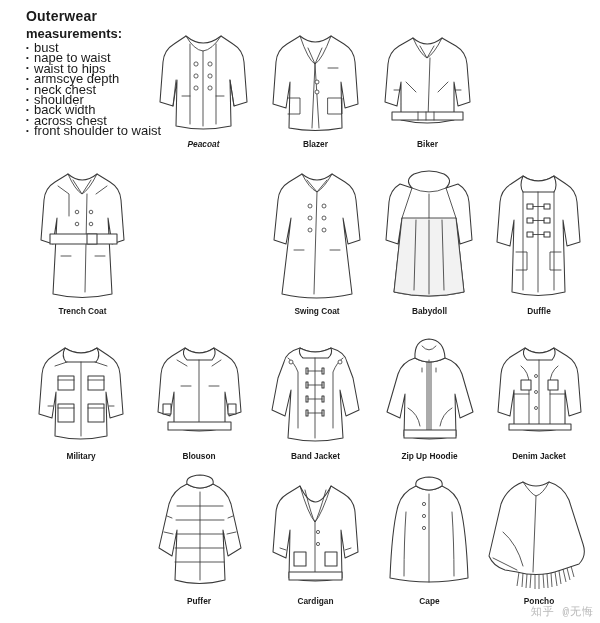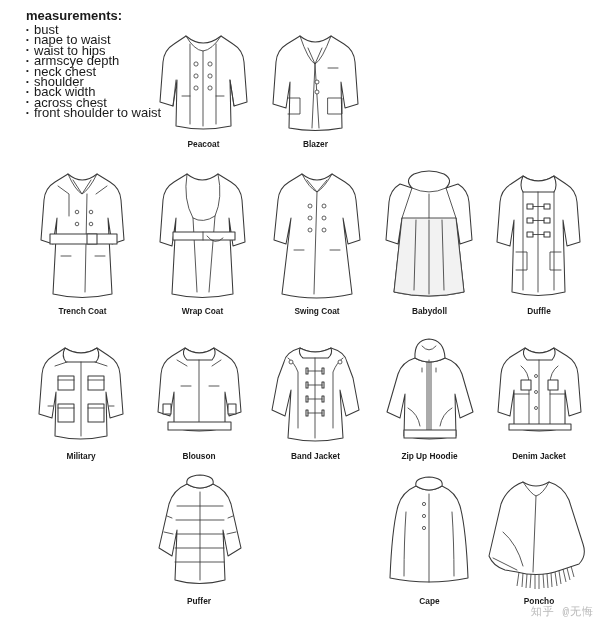--- a/index.html
+++ b/index.html
@@ -111,35 +111,36 @@
     letter-spacing: 1px;
     font-family: Liberation Mono, monospace;
   }
 </style>
 </head>
 <body>
 
 <div id="page">
 
   <div id="title-block">
+    <div class="main-title">Outerwear</div>
     <div class="sub-title">measurements:</div>
     <ul>
       <li>bust</li>
       <li>nape to waist</li>
       <li>waist to hips</li>
       <li>armscye depth</li>
       <li>neck chest</li>
       <li>shoulder</li>
       <li>back width</li>
       <li>across chest</li>
       <li>front shoulder to waist</li>
     </ul>
   </div>
 
-  <div class="garment" style="left:146px; top:20px; width:115px;">
+  <div class="garment" style="left:146px; top:20px; width:115px;font-style:italic;">
     <div class="art">
       <svg width="115" height="118" viewBox="0 0 115 118">
         <path class="ln" d="M40 16 L28 24 Q18 30 17 42 L14 82 L27 86 L31 60 L30 106 Q57 112 85 106 L84 60 L88 86 L101 82 L98 42 Q97 30 87 24 L75 16 Q57 30 40 16 Z"></path>
         <path class="ln2" d="M40 16 Q48 30 57 31 Q66 30 75 16"></path>
         <path class="ln2" d="M57 31 L57 106"></path>
         <path class="ln2" d="M44 24 L44 104"></path>
         <path class="ln2" d="M70 24 L70 104"></path>
         <path class="ln2" d="M27 86 L30 60"></path>
         <path class="ln2" d="M88 86 L84 60"></path>
         <circle class="dot" cx="50" cy="44" r="2.1"></circle>
@@ -166,20 +167,37 @@
         <circle class="dot" cx="59" cy="62" r="2"></circle>
         <circle class="dot" cx="59" cy="72" r="2"></circle>
         <path class="ln2" d="M70 78 L84 78 L84 94 L70 94 Z"></path>
         <path class="ln2" d="M30 78 L42 78 L42 94 L30 94"></path>
         <path class="ln2" d="M70 48 L80 48"></path>
       </svg>
     </div>
     <div class="caption">Blazer</div>
   </div>
 
+  <div class="garment" style="left:370px; top:20px; width:115px;">
+    <div class="art">
+      <svg width="115" height="118" viewBox="0 0 115 118">
+        <path class="ln" d="M43 18 L29 26 Q19 32 18 44 L15 82 L27 86 L31 62 L31 100 Q57 106 84 100 L84 62 L88 86 L100 82 L97 44 Q96 32 86 26 L72 18 Q57 30 43 18 Z"></path>
+        <path class="ln2" d="M43 18 Q50 34 57 38 Q64 34 72 18"></path>
+        <path class="ln2" d="M50 26 L57 38 L64 26"></path>
+        <path class="ln2" d="M60 38 L58 98"></path>
+        <path class="ln" d="M22 92 L93 92 L93 100 L22 100 Z"></path>
+        <path class="ln2" d="M48 92 L48 100 M56 92 L56 100 M64 92 L64 100"></path>
+        <path class="ln2" d="M36 62 L46 72"></path>
+        <path class="ln2" d="M78 62 L68 72"></path>
+        <path class="ln2" d="M24 70 L30 70"></path>
+        <path class="ln2" d="M91 70 L85 70"></path>
+      </svg>
+    </div>
+    <div class="caption">Biker</div>
+  </div>
 
 
   <div class="garment" style="left:25px; top:160px; width:115px;">
     <div class="art">
       <svg width="115" height="145" viewBox="0 0 115 145">
         <path class="ln" d="M43 14 L30 22 Q20 28 19 40 L16 80 L28 84 L32 58 L28 134 Q57 141 87 134 L83 58 L87 84 L99 80 L96 40 Q95 28 85 22 L72 14 Q57 26 43 14 Z"></path>
         <path class="ln2" d="M43 14 Q50 30 57 34 Q64 30 72 14"></path>
         <path class="ln2" d="M48 20 L57 34 L66 20"></path>
         <path class="ln2" d="M62 34 L60 132"></path>
         <path class="ln" d="M25 74 L92 74 L92 84 L25 84 Z"></path>
@@ -191,34 +209,20 @@
         <circle class="dot" cx="66" cy="52" r="1.8"></circle>
         <circle class="dot" cx="52" cy="64" r="1.8"></circle>
         <circle class="dot" cx="66" cy="64" r="1.8"></circle>
         <path class="ln2" d="M36 96 L46 96"></path>
         <path class="ln2" d="M80 96 L70 96"></path>
       </svg>
     </div>
     <div class="caption">Trench Coat</div>
   </div>
 
-  <div class="garment" style="left:145px; top:160px; width:115px;">
-    <div class="art">
-      <svg width="115" height="145" viewBox="0 0 115 145">
-        <path class="ln" d="M42 14 L29 22 Q19 28 18 40 L15 82 L27 86 L31 58 L27 134 Q57 141 88 134 L84 58 L88 86 L100 82 L97 40 Q96 28 86 22 L73 14 Q57 26 42 14 Z"></path>
-        <path class="ln2" d="M42 14 Q38 40 48 58 L52 132"></path>
-        <path class="ln2" d="M73 14 Q78 38 70 56 L64 132"></path>
-        <path class="ln2" d="M48 58 Q58 64 70 56"></path>
-        <path class="ln" d="M28 72 L90 72 L90 80 L28 80 Z"></path>
-        <path class="ln2" d="M58 72 L58 80"></path>
-        <path class="ln2" d="M62 76 Q70 86 78 78"></path>
-      </svg>
-    </div>
-    <div class="caption">Wrap Coat</div>
-  </div>
 
   <div class="garment" style="left:258px; top:160px; width:118px;">
     <div class="art">
       <svg width="118" height="145" viewBox="0 0 118 145">
         <path class="ln" d="M44 14 L31 22 Q21 28 20 40 L16 80 L28 84 L33 58 L24 134 Q58 142 94 134 L85 58 L90 84 L102 80 L98 40 Q97 28 87 22 L74 14 Q59 26 44 14 Z"></path>
         <path class="ln2" d="M44 14 Q51 28 59 32 Q66 28 74 14"></path>
         <path class="ln2" d="M49 20 L59 32 L69 20"></path>
         <path class="ln2" d="M59 32 L56 134"></path>
         <circle class="dot" cx="52" cy="46" r="2"></circle>
         <circle class="dot" cx="66" cy="46" r="2"></circle>
@@ -377,20 +381,37 @@
         <path class="ln2" d="M33 64 L81 64"></path>
         <path class="ln2" d="M32 78 L81 78"></path>
         <path class="ln2" d="M32 92 L81 92"></path>
         <path class="ln2" d="M24 46 L29 48 M90 46 L85 48"></path>
         <path class="ln2" d="M21 62 L30 64 M93 62 L84 64"></path>
       </svg>
     </div>
     <div class="caption">Puffer</div>
   </div>
 
+  <div class="garment" style="left:258px; top:470px; width:115px;">
+    <div class="art">
+      <svg width="115" height="125" viewBox="0 0 115 125">
+        <path class="ln" d="M42 16 L29 24 Q19 30 18 42 L15 82 L28 88 L32 60 L31 108 Q57 114 84 108 L83 60 L87 88 L100 82 L97 42 Q96 30 86 24 L73 16 Q57 48 42 16 Z"></path>
+        <path class="ln2" d="M42 16 Q50 44 57 52 Q64 44 73 16"></path>
+        <path class="ln2" d="M47 20 Q54 48 57 52 Q60 48 68 20"></path>
+        <path class="ln2" d="M57 52 L57 108"></path>
+        <path class="ln" d="M36 82 L48 82 L48 96 L36 96 Z"></path>
+        <path class="ln" d="M67 82 L79 82 L79 96 L67 96 Z"></path>
+        <path class="ln" d="M31 102 L84 102 L84 110 L31 110 Z"></path>
+        <path class="ln2" d="M22 78 L28 80 M93 78 L87 80"></path>
+        <circle class="dot" cx="60" cy="62" r="1.6"></circle>
+        <circle class="dot" cx="60" cy="74" r="1.6"></circle>
+      </svg>
+    </div>
+    <div class="caption">Cardigan</div>
+  </div>
 
   <div class="garment" style="left:372px; top:470px; width:115px;">
     <div class="art">
       <svg width="115" height="125" viewBox="0 0 115 125">
         <path class="ln" d="M44 16 Q30 22 26 36 Q20 58 18 108 Q57 116 96 108 Q94 58 88 36 Q84 22 70 16 Q57 24 44 16 Z"></path>
         <path class="ln" d="M44 16 Q42 8 57 7 Q72 8 70 16 Q57 24 44 16 Z"></path>
         <path class="ln2" d="M57 24 L57 112"></path>
         <path class="ln2" d="M34 42 Q32 72 32 106"></path>
         <path class="ln2" d="M80 42 Q82 72 82 106"></path>
         <circle class="dot" cx="52" cy="34" r="1.6"></circle>

